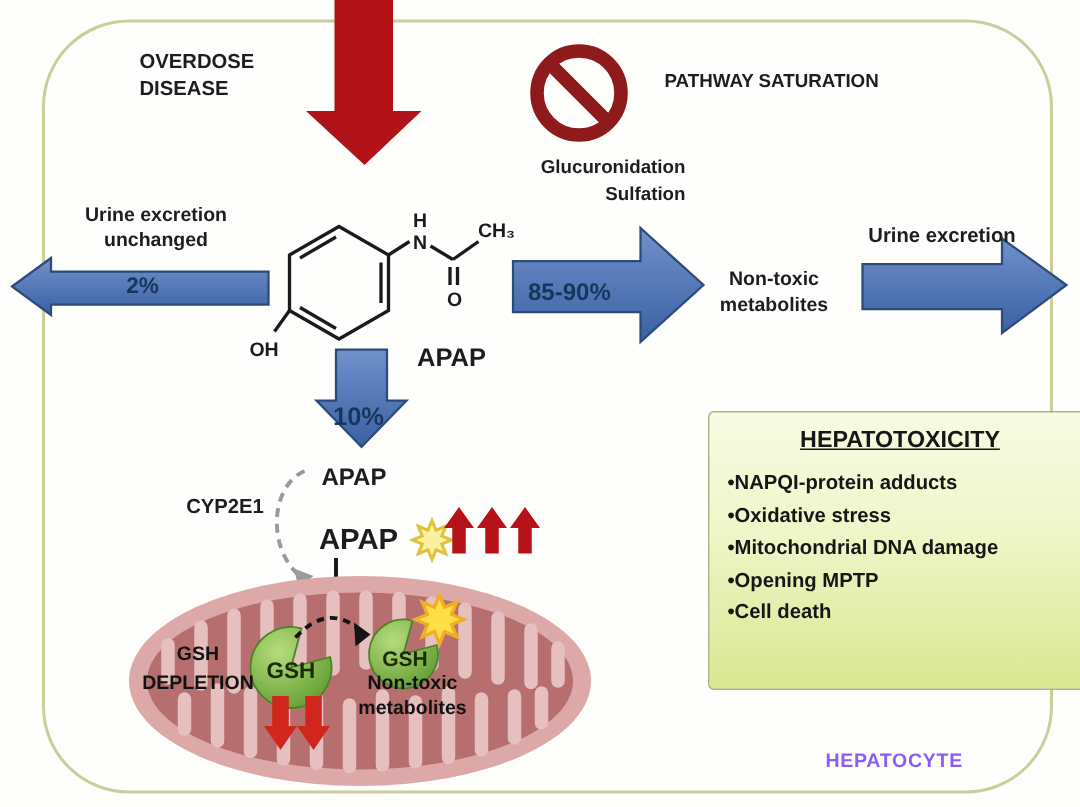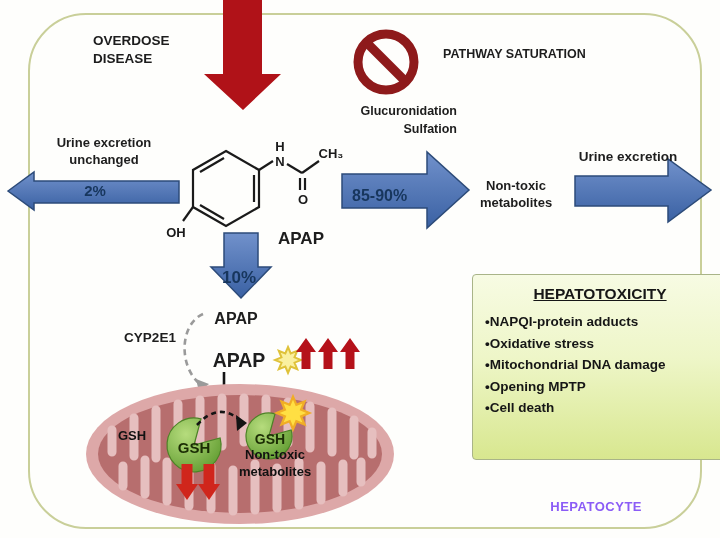--- a/index.html
+++ b/index.html
@@ -166,20 +166,21 @@
   <div class="t c navy" style="left:214px;top:267px;width:50px;font-size:17px;">10%</div>
 
   <div class="t c" style="left:201px;top:309px;width:70px;font-size:16px;">APAP</div>
 
   <div class="t c" style="left:115px;top:330px;width:70px;font-size:13.5px;">CYP2E1</div>
 
   <div class="t c" style="left:199px;top:348px;width:80px;font-size:19.5px;">APAP</div>
 
   <div class="t c" style="left:82px;top:426px;width:100px;font-size:13px;line-height:19px;color:#111;">
     <div>GSH</div>
+    <div>DEPLETION</div>
   </div>
 
   <div class="t c" style="left:164px;top:439px;width:60px;font-size:15px;color:#1b2d04;">GSH</div>
   <div class="t c" style="left:242px;top:431px;width:56px;font-size:14px;color:#1b2d04;">GSH</div>
 
   <div class="t c" style="left:215px;top:446px;width:120px;font-size:13px;line-height:17px;color:#111;">
     <div>Non-toxic</div>
     <div>metabolites</div>
   </div>
 

